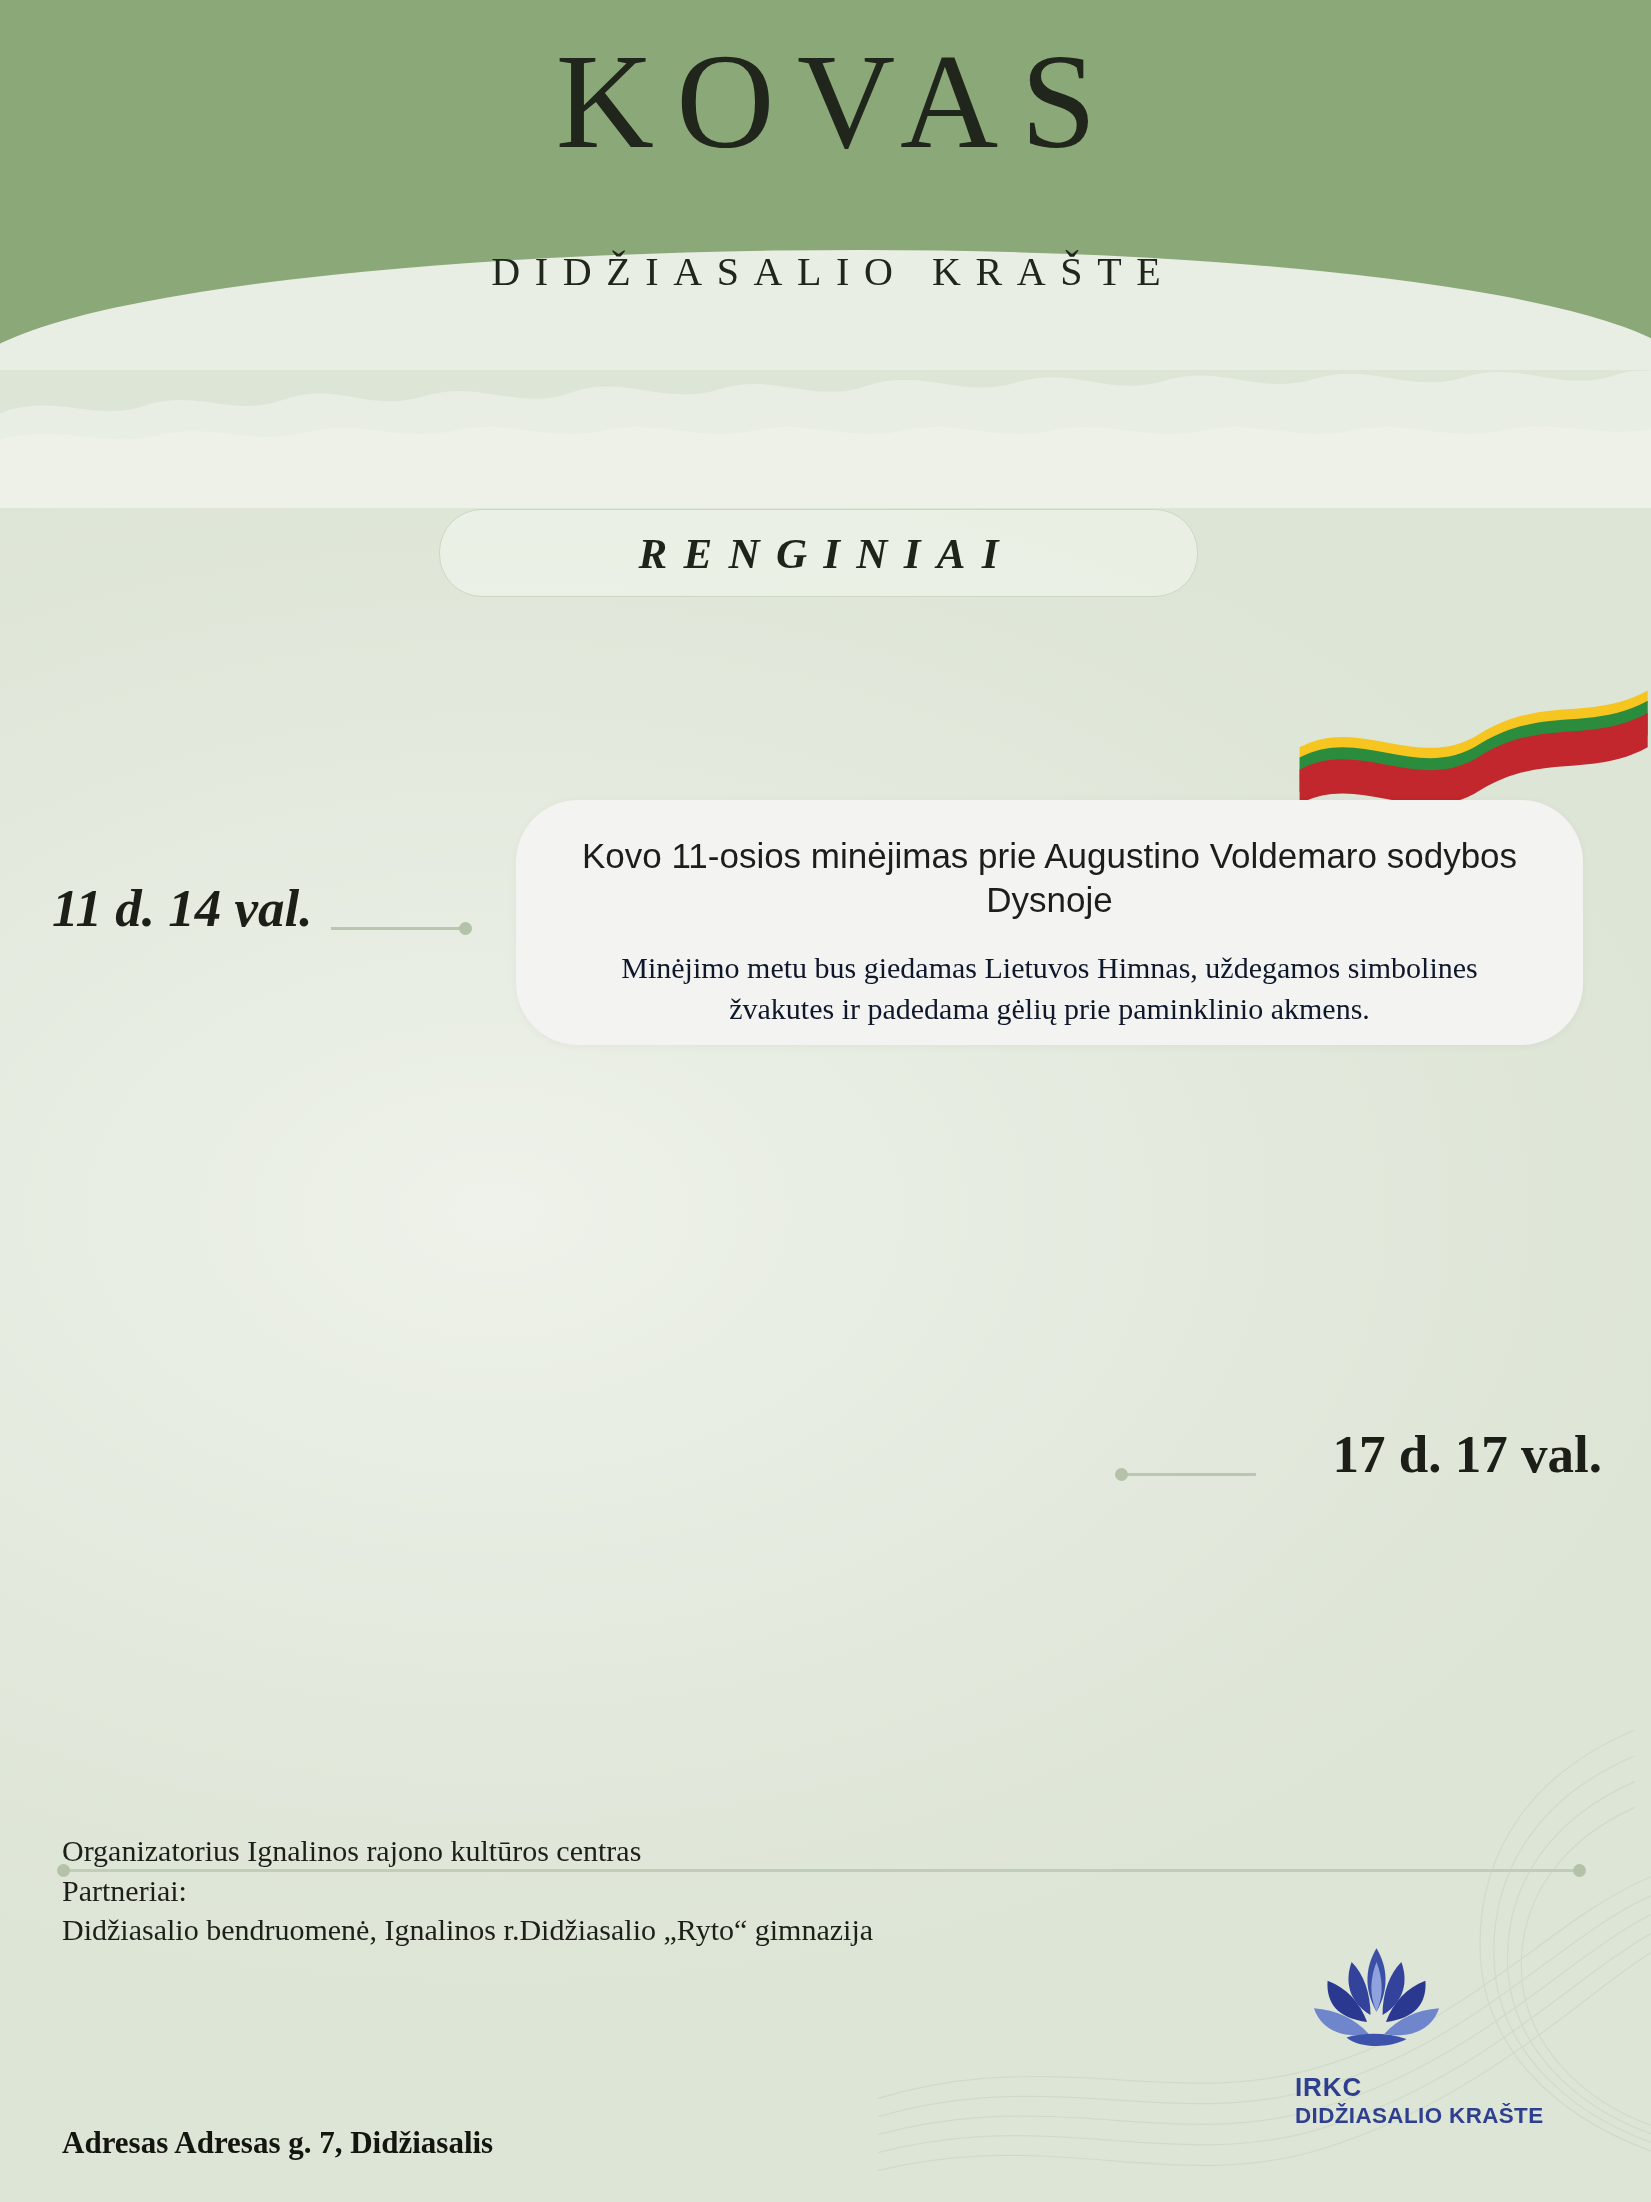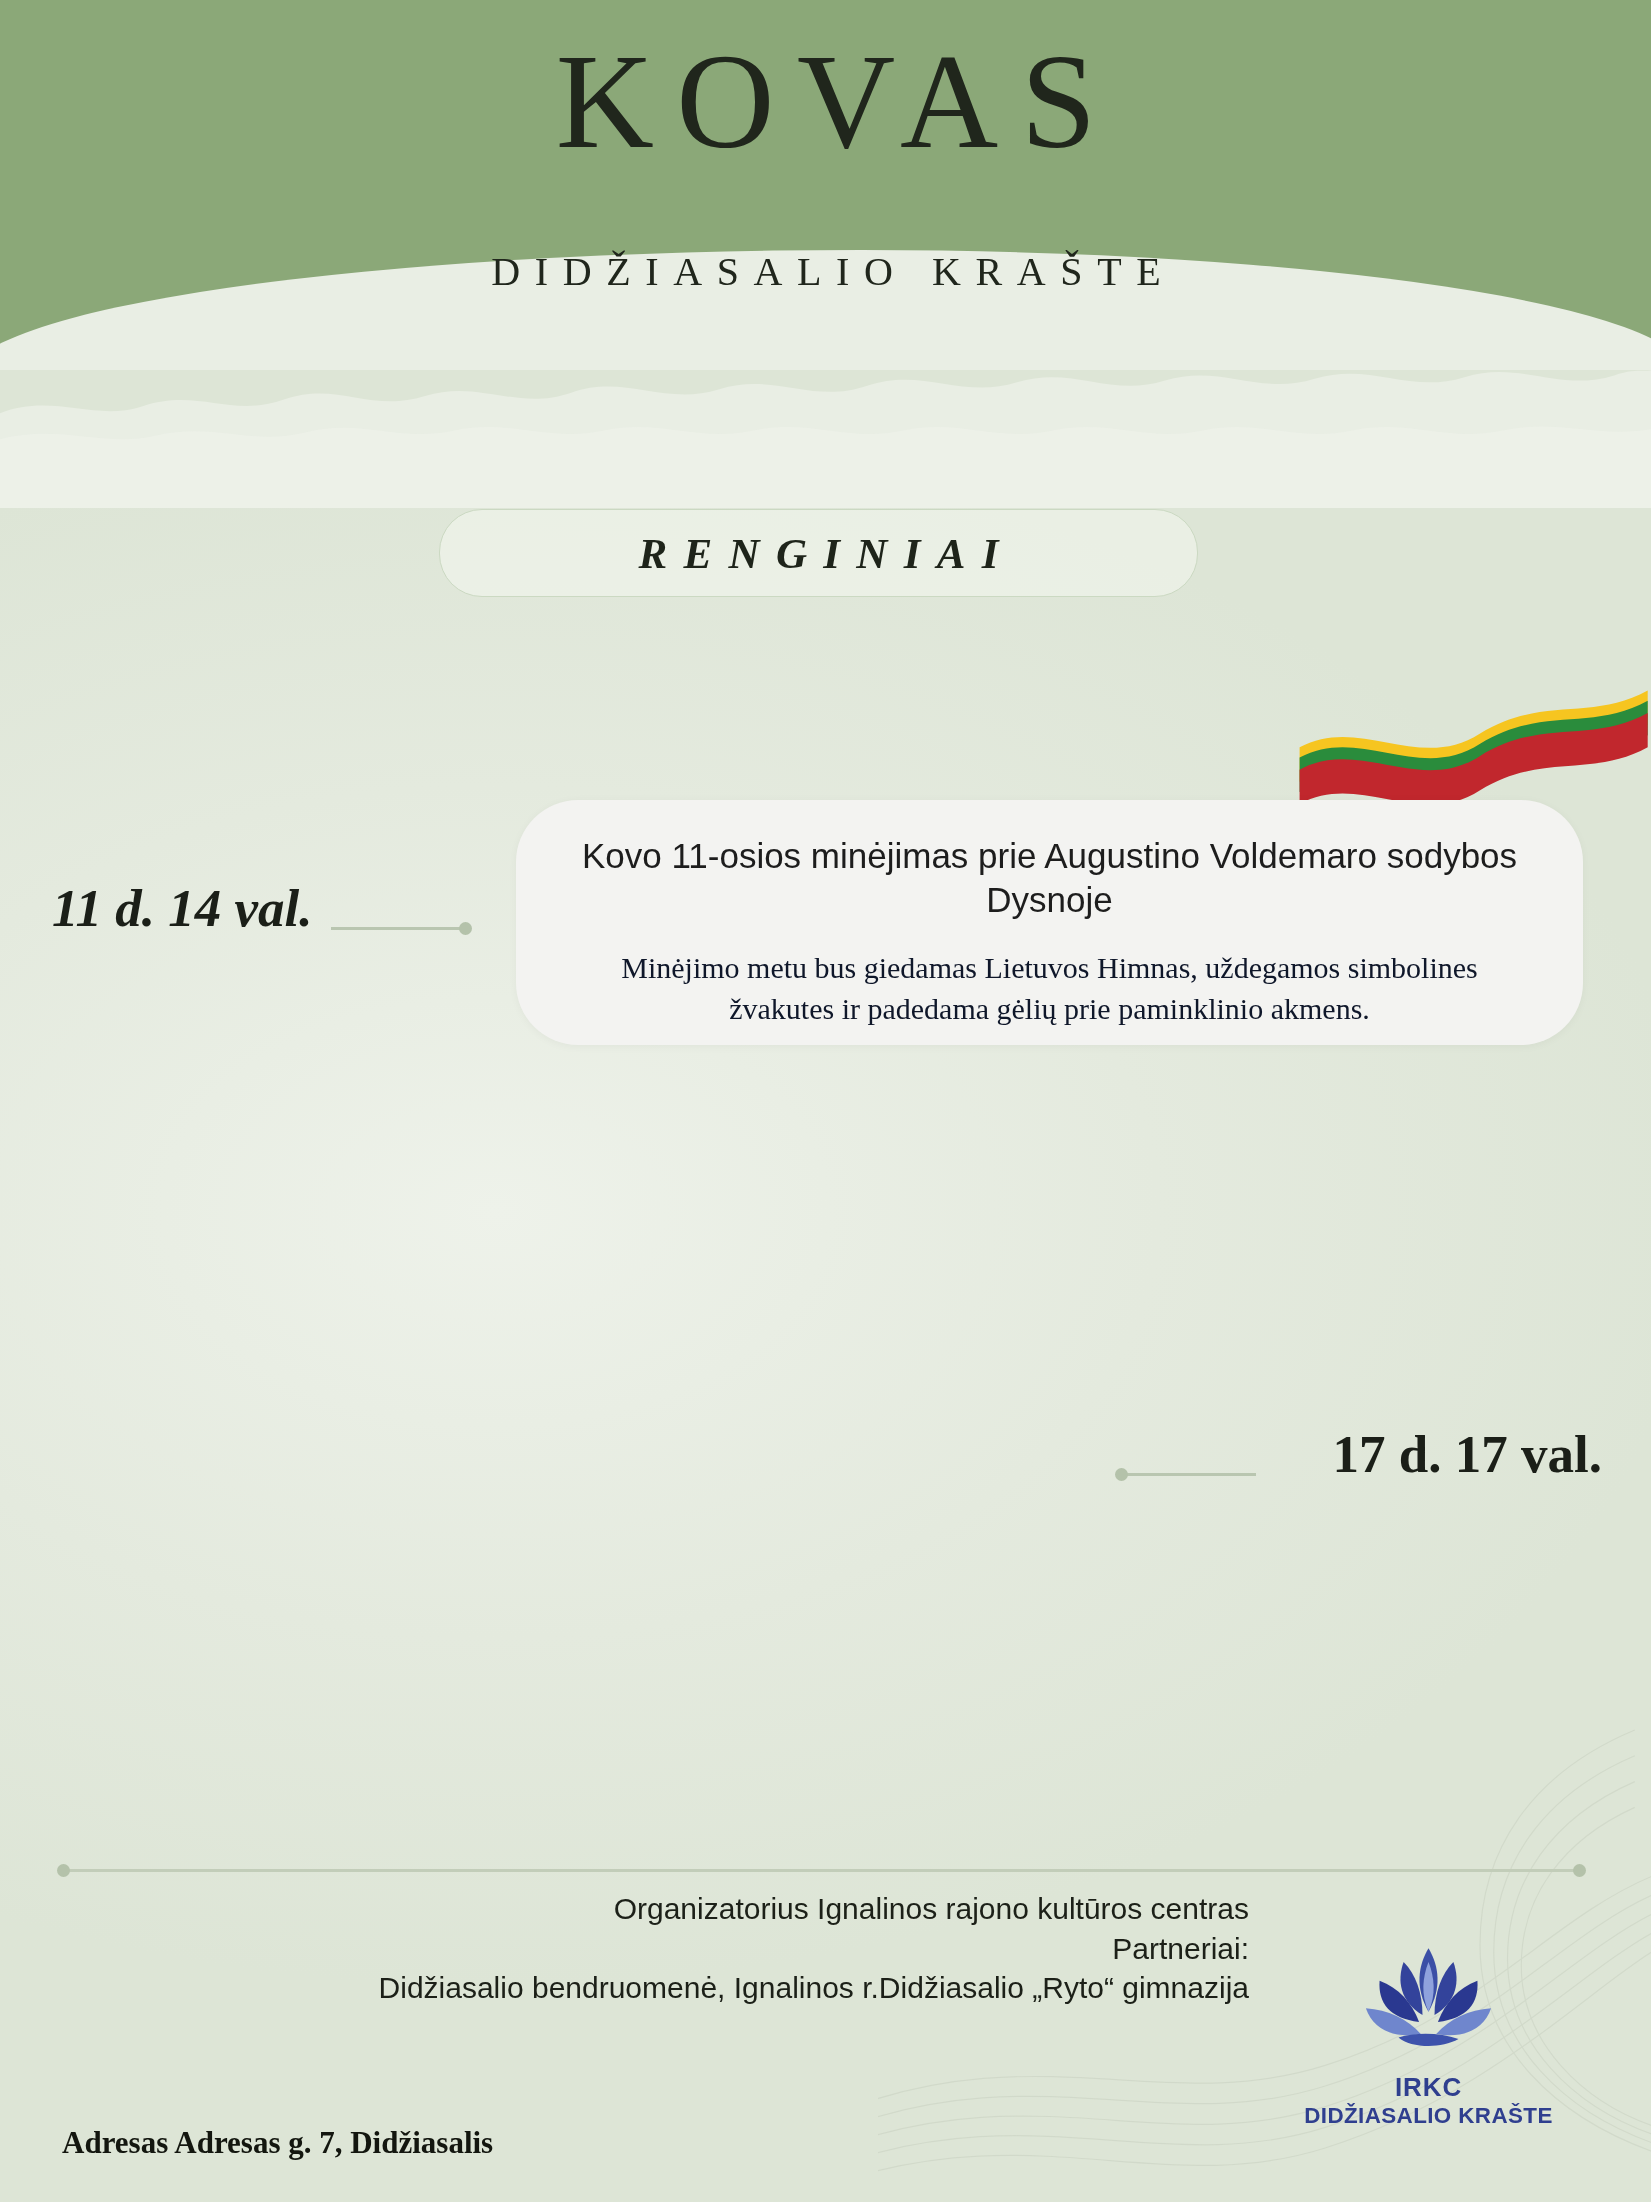--- a/index.html
+++ b/index.html
@@ -198,44 +198,43 @@
     height: 13px;
     border-radius: 50%;
     background: #b4c2aa;
   }
   .divider .dot.l { left: -3.4px; }
   .divider .dot.r { right: -3.4px; }
 
   .footer {
     position: absolute;
     left: 62px;
-    top: 1889px;
+    top: 1831px;
     width: 1187px;
-    font-family: Liberation Sans, sans-serif;
+    font-family: Liberation Serif, serif;
     font-size: 30px;
     color: #1c2018;
     line-height: 1.32;
-    text-align: right;
   }
   .footer-address {
     position: absolute;
     left: 62px;
     top: 2125px;
     font-family: "Liberation Serif", serif;
     font-size: 31px;
     font-weight: 700;
     color: #13160f;
   }
 
   .logo {
     position: absolute;
     right: 90px;
     top: 1936px;
     width: 267px;
-    text-align: center;
+    text-align: left;
   }
   .logo-name {
     font-family: "Liberation Sans", sans-serif;
     font-weight: 700;
     font-size: 26px;
     color: #2f3f8f;
     letter-spacing: 0.9px;
     margin-top: 3.4px;
   }
   .logo-sub {

